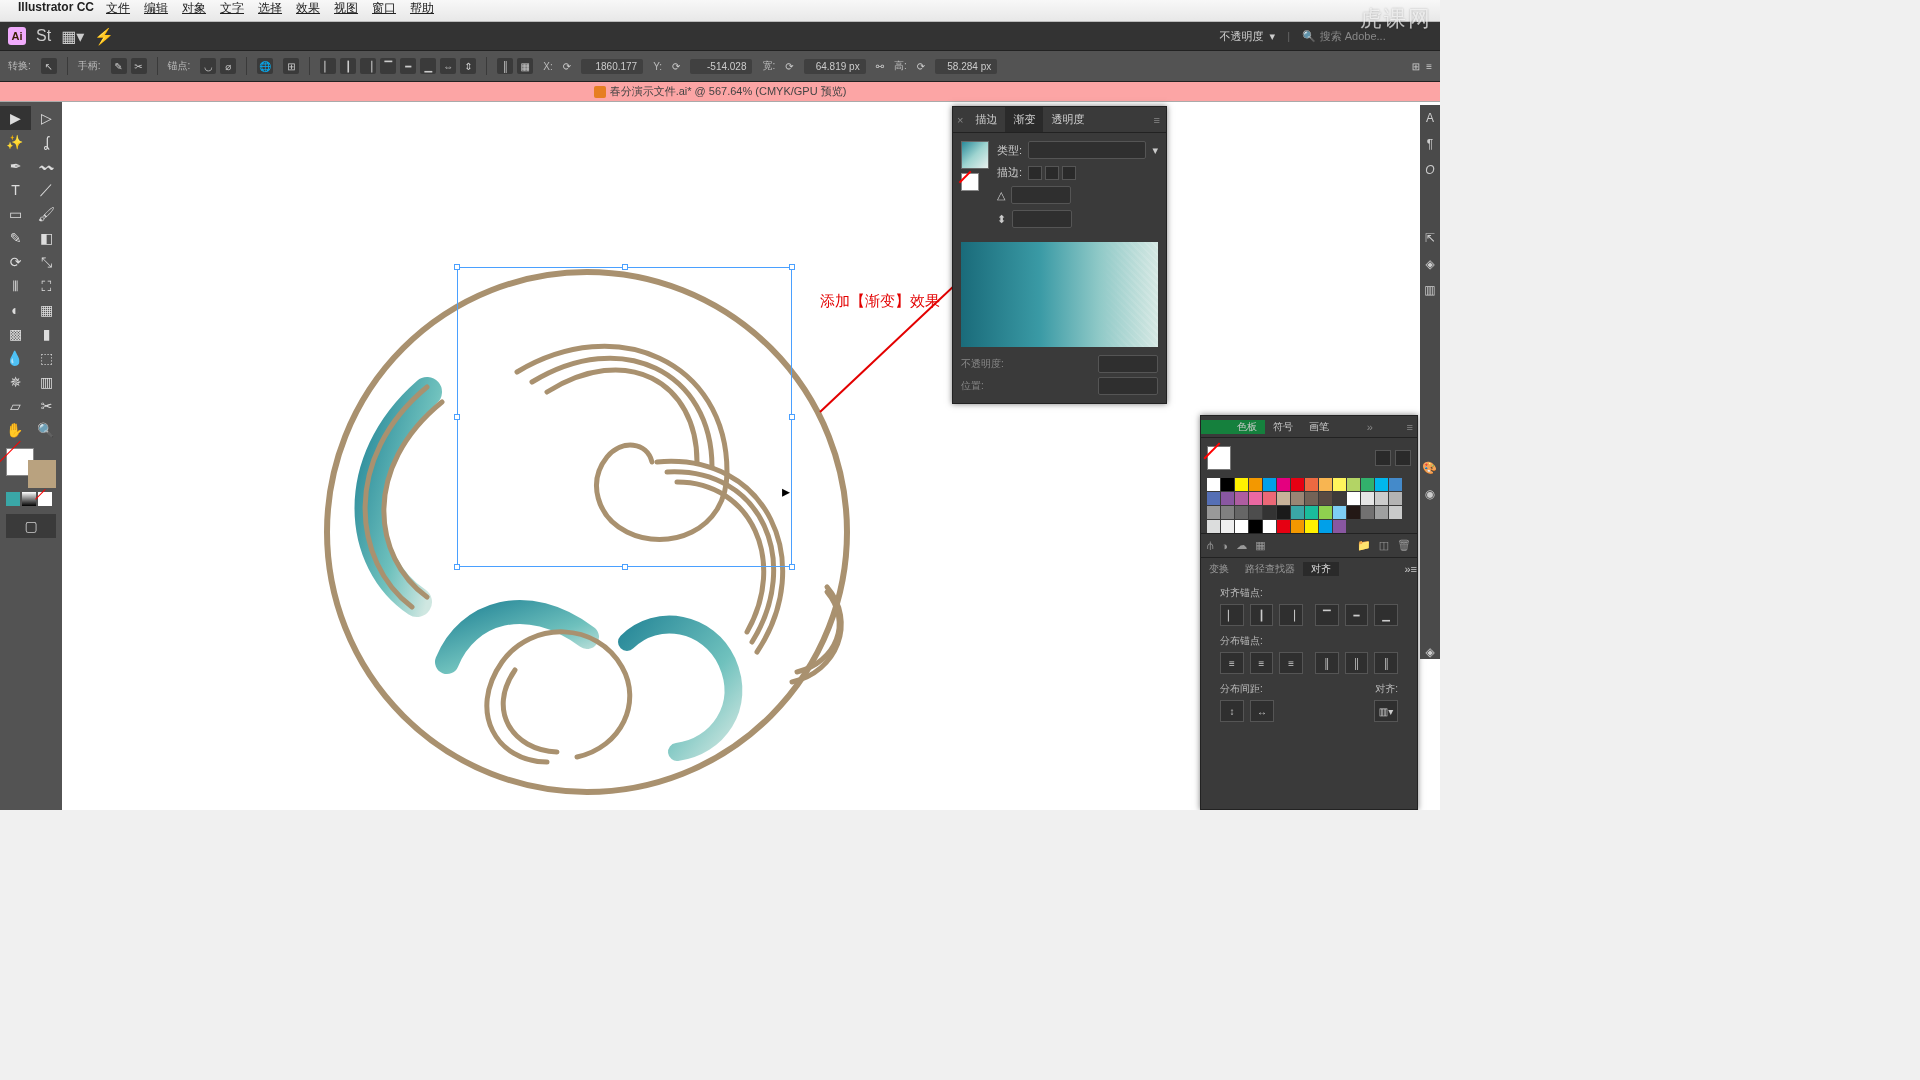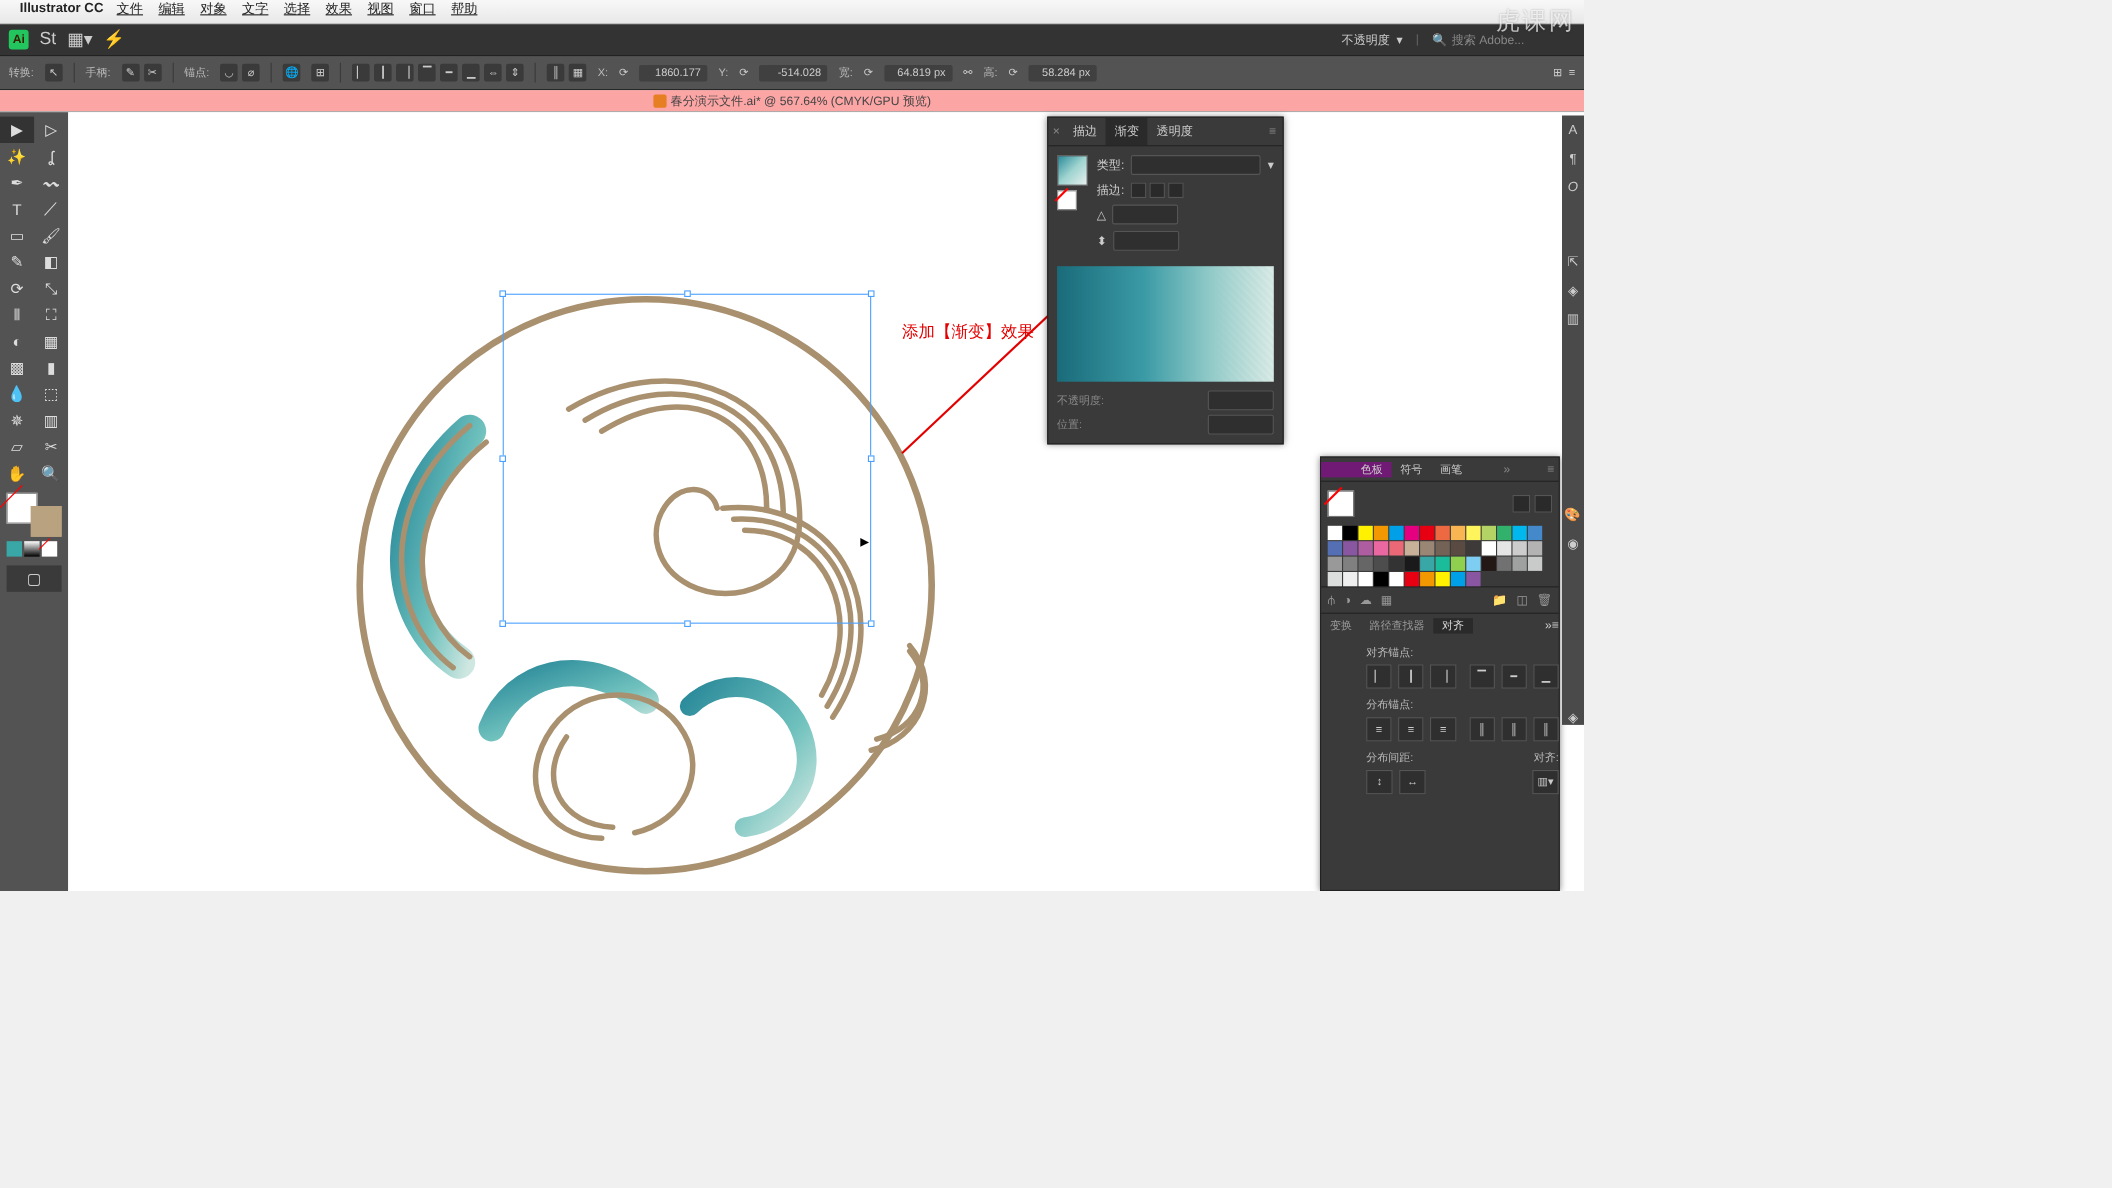--- a/index.html
+++ b/index.html
@@ -6,21 +6,21 @@
 body { width: 1440px; height: 810px; background: #f0f0f0; overflow: hidden; position: relative; }
 
 
 .menubar { height: 22px; background: linear-gradient(#f8f8f8,#e8e8e8); display: flex; align-items: flex-start; padding: 0 8px; font-size: 12px; color: #222; border-bottom: 1px solid #bbb;}
 .menubar .apple { font-size: 14px; margin-right: 10px; }
 .menubar .appname { font-weight: 600; margin-right: 12px; }
 .menubar .mitem { margin-right: 14px; cursor: default; text-decoration: underline; }
 
 
 .appbar { height: 28px; background: #333; display: flex; align-items: center; padding: 0 8px; gap: 10px; }
-.appbar .logo { width: 18px; height: 18px; background: #22c55e; border-radius: 3px; display:flex;align-items:center;justify-content:center;color:#3a1e00;font-weight:700;font-size:11px;}
+.appbar .logo { width: 18px; height: 18px; background: #f0abfc; border-radius: 3px; display:flex;align-items:center;justify-content:center;color:#3a1e00;font-weight:700;font-size:11px;}
 .appbar .ic { color:#ccc; font-size:16px;}
 .appbar .basic { margin-left:auto; color:#ccc; font-size:11px; display:flex;align-items:center;gap:6px;}
 .appbar .search { color:#888; font-size:11px; display:flex; align-items:center; gap:4px; width:130px; }
 
 
 .ctrlbar { height: 32px; background: #535353; display: flex; align-items: center; padding: 0 8px; gap: 10px; font-size: 10px; color: #ccc; border-top:1px solid #222; border-bottom:1px solid #222;}
 .ctrlbar .sep { width:1px; height:18px; background:#3a3a3a; }
 .ctrlbar .lbl { color:#bbb; }
 .ctrlbar .val { background:#404040; padding:2px 6px; border-radius:2px; min-width:62px; display:inline-block; text-align:right;}
 .ctrlbar .ibox { display:flex; gap:4px; }
@@ -82,37 +82,37 @@
 .gicons{display:flex;gap:3px;}
 .gicons span{width:14px;height:14px;background:#2a2a2a;border:1px solid #555;}
 .gpreview{margin:8px 0; height:105px; background:linear-gradient(90deg,#1a6b7a 0%,#3a9aa5 40%,#8fc9c7 70%,#d5e8e3 100%); position:relative;}
 .gpreview::after{content:"";position:absolute;inset:0;background:repeating-linear-gradient(45deg,transparent 0 3px,rgba(255,255,255,.15) 3px 5px);mask:linear-gradient(90deg,transparent 70%,#000 100%);-webkit-mask:linear-gradient(90deg,transparent 70%,#000 100%);}
 .gopac{display:flex;align-items:center;justify-content:space-between;color:#888;font-size:10px;margin-top:4px;}
 
 
 .swpanel{ top:415px; left:1200px; width:218px; bottom:0;}
 .swtabs{height:22px;display:flex;align-items:center;border-bottom:1px solid #222;}
 .swtabs .tab{padding:0 8px;font-size:10px;}
-.swtabs .tab.active{background:#701a75;padding-left:36px;}
+.swtabs .tab.active{background:#15803d;padding-left:36px;}
 .swtabs .arr{margin-left:auto;padding:0 4px;color:#888;}
 .swfs{padding:6px;height:40px;}
 .swfs .box{width:24px;height:24px;border:1px solid #777;background:#fff;position:relative;}
 .swfs .box::after{content:"";position:absolute;inset:0;border-top:2px solid red;transform:rotate(-45deg);}
 .swview{margin-left:auto;display:flex;gap:4px;}
 .swview span{width:16px;height:16px;background:#2a2a2a;border:1px solid #555;}
 .swgrid{display:flex;flex-wrap:wrap;padding:0 6px;gap:1px;}
 .swgrid span{width:13px;height:13px;display:block;}
 .swfoot{height:24px;border-top:1px solid #222;display:flex;align-items:center;gap:8px;padding:0 6px;color:#999;font-size:11px;}
 .swfoot span{cursor:default;}
 
 .alignsec{border-top:1px solid #222;}
 .altabs{height:22px;display:flex;align-items:center;}
 .altabs .tab{padding:0 8px;font-size:10px;color:#999;}
 .altabs .tab.active{color:#ddd;background:#2a2a2a;}
-.alblock{padding:6px 0;margin-left:41px;}
+.alblock{padding:6px 19px;}
 .alhdr{font-size:10px;color:#bbb;margin-bottom:4px;display:flex;justify-content:space-between;}
 .alrow{display:flex;gap:6px;margin-bottom:8px;}
 .albtn{width:24px;height:22px;background:#2f2f2f;border:1px solid #555;display:flex;align-items:center;justify-content:center;font-size:10px;color:#ccc;}
 .alrow .spacer{flex:1;}
 
 
 .rightstrip{position:absolute;top:105px;right:0;width:20px;background:#4a4a4a;display:flex;flex-direction:column;align-items:center;padding-top:6px;gap:12px;color:#ccc;font-size:12px;}
 
 
 .wm{position:absolute;top:4px;right:8px;color:rgba(255,255,255,.7);font-size:22px;font-weight:500;letter-spacing:2px; text-shadow:0 0 2px rgba(0,0,0,.3);}

